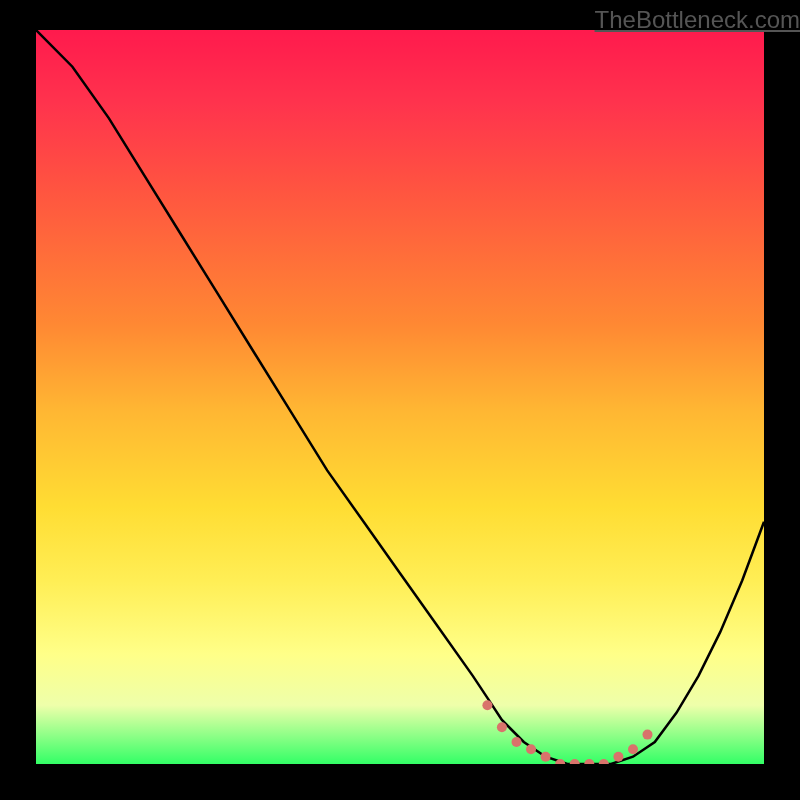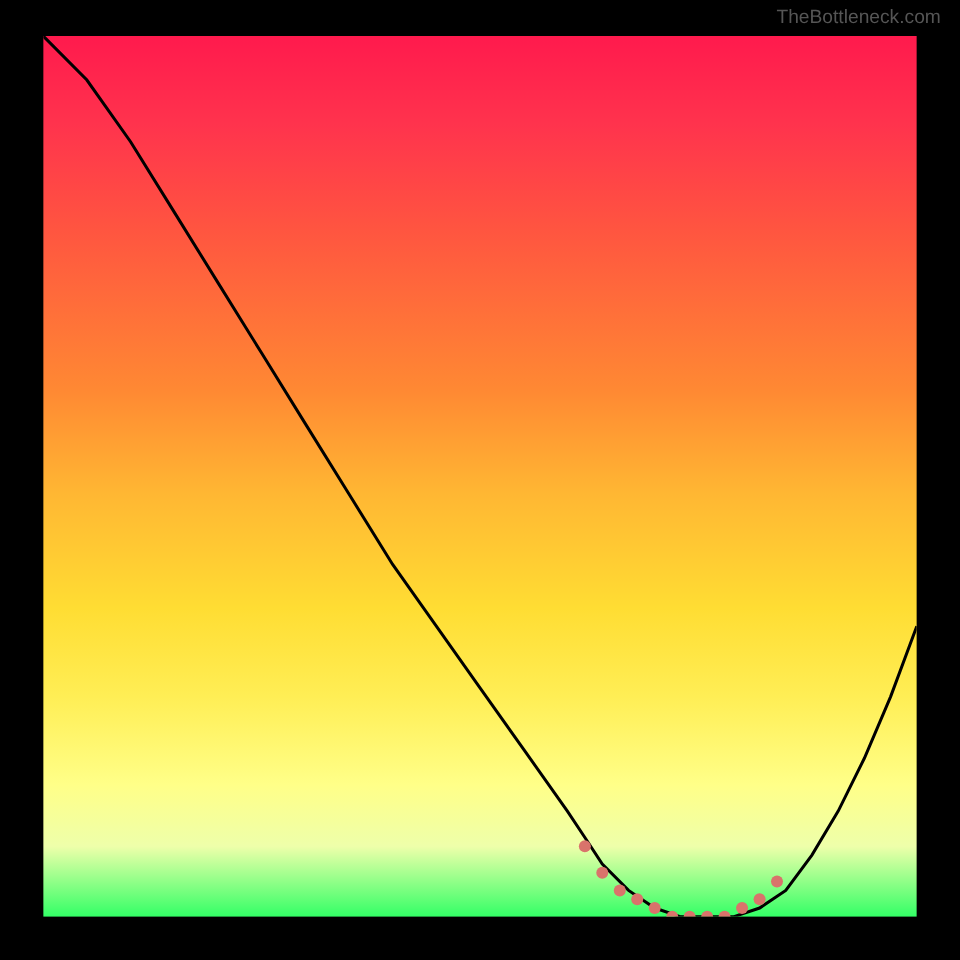--- a/index.html
+++ b/index.html
@@ -7,25 +7,26 @@
     padding: 0;
     background: #000;
     width: 800px;
     height: 800px;
     position: relative;
     font-family: Arial, sans-serif;
   }
   .watermark {
     position: absolute;
     top: 6px;
-    right: 16px;
+    right: 0;
     color: #555;
-    font-size: 16px;
+    font-size: 24px;
     font-weight: 500;
     z-index: 10;
+    text-decoration: underline;
   }
   .plot-area {
     position: absolute;
     left: 36px;
     top: 30px;
     width: 728px;
     height: 734px;
     overflow: hidden;
   }
   .gradient-bg {

